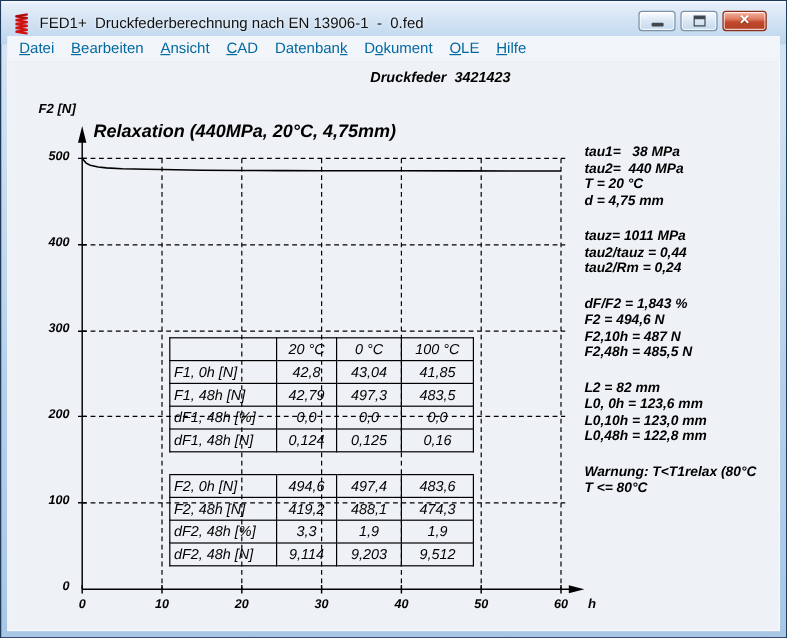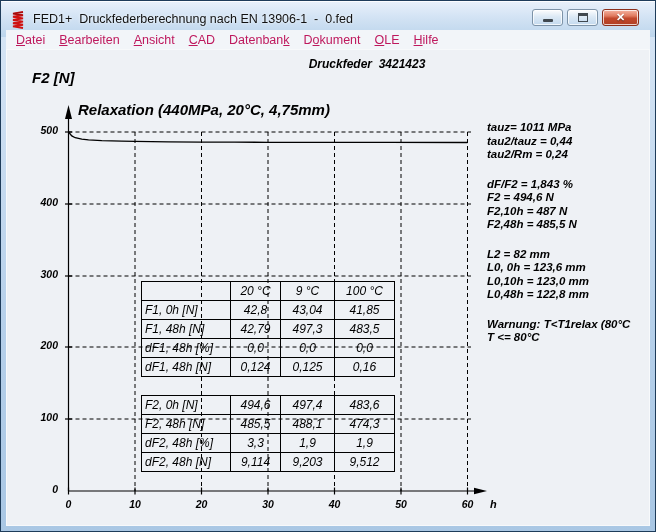--- a/index.html
+++ b/index.html
@@ -36,36 +36,36 @@
   }
   .gl-min { width:10px; height:3px; background:#40484f; margin-top:5px; border-radius:1px; }
   .gl-max { width:10px; height:9px; border:1px solid #40484f; border-top-width:3px; background:transparent; }
   .gl-close { color:#fff; font-size:11px; font-weight:bold; line-height:1; text-shadow:0 1px 1px rgba(0,0,0,.45); }
 
   
   .menubar {
     position:absolute; left:5px; right:5px; top:29px; height:19px;
     background:#f2f5f9; display:flex; align-items:center; padding-left:3px;
   }
-  .menu-item { padding:1px 7px; font-size:12.5px; color:#be185d; cursor:default; }
+  .menu-item { padding:1px 7px; font-size:12.5px; color:#0369a1; cursor:default; }
   .menu-item .u { text-decoration:underline; }
 
   
   .client {
     position:absolute; left:5px; right:5px; top:48px; bottom:5px;
     background:#eef1f5; overflow:hidden;
     box-shadow:inset 0 0 0 1px rgba(255,255,255,.55);
     padding-left:32px;
   }
   .client * { font-style:italic; font-weight:bold; color:#000; }
 
   .doc-header { position:absolute; left:286px; top:8px; width:150px; text-align:center;
     font-size:12px; white-space:pre; }
   .chart-title { position:absolute; left:72px; top:52px; font-size:15px; }
-  .y-axis-label { position:absolute; left:26px; top:20px; font-size:15px; }
+  .y-axis-label { position:absolute; left:26px; top:36px; font-size:11px; }
   .x-axis-label { position:absolute; left:484px; top:449px; font-size:11px; }
 
   .chart-svg { position:absolute; left:0; top:0; }
   .ytick { position:absolute; left:18px; width:34px; text-align:right; font-size:10.5px; }
   .xtick { position:absolute; top:449px; width:30px; text-align:center; font-size:10.5px; }
 
   
   .res-table {
     position:absolute; left:135px; top:232px;
     border-collapse:collapse; table-layout:fixed; background:transparent;
@@ -192,21 +192,21 @@
       <colgroup>
           <col style="width:89px">
           <col style="width:50px">
           <col style="width:54px">
           <col style="width:60px">
         </colgroup>
       <tbody>
           <tr>
         <th></th>
         <th>20 °C</th>
-        <th>9 °C</th>
+        <th>0 °C</th>
         <th>100 °C</th>
       </tr>
       <tr>
         <td class="lbl">F1, 0h [N]</td>
         <td class="val">42,8</td>
         <td class="val">43,04</td>
         <td class="val">41,85</td>
       </tr>
       <tr>
         <td class="lbl">F1, 48h [N]</td>
@@ -233,41 +233,47 @@
         <td></td>
       </tr>
       <tr>
         <td class="lbl">F2, 0h [N]</td>
         <td class="val">494,6</td>
         <td class="val">497,4</td>
         <td class="val">483,6</td>
       </tr>
       <tr>
         <td class="lbl">F2, 48h [N]</td>
-        <td class="val">485,5</td>
+        <td class="val">419,2</td>
         <td class="val">488,1</td>
         <td class="val">474,3</td>
       </tr>
       <tr>
         <td class="lbl">dF2, 48h [%]</td>
         <td class="val">3,3</td>
         <td class="val">1,9</td>
         <td class="val">1,9</td>
       </tr>
       <tr>
         <td class="lbl">dF2, 48h [N]</td>
         <td class="val">9,114</td>
         <td class="val">9,203</td>
         <td class="val">9,512</td>
       </tr>
     </tbody>
       </table>
 
     <div class="side-panel">
       <div class="sp-group">
+        <div class="sp-line">tau1=   38 MPa</div>
+        <div class="sp-line">tau2=  440 MPa</div>
+        <div class="sp-line">T = 20 °C</div>
+        <div class="sp-line">d = 4,75 mm</div>
+      </div>
+      <div class="sp-group">
         <div class="sp-line">tauz= 1011 MPa</div>
         <div class="sp-line">tau2/tauz = 0,44</div>
         <div class="sp-line">tau2/Rm = 0,24</div>
       </div>
       <div class="sp-group">
         <div class="sp-line">dF/F2 = 1,843 %</div>
         <div class="sp-line">F2 = 494,6 N</div>
         <div class="sp-line">F2,10h = 487 N</div>
         <div class="sp-line">F2,48h = 485,5 N</div>
       </div>

